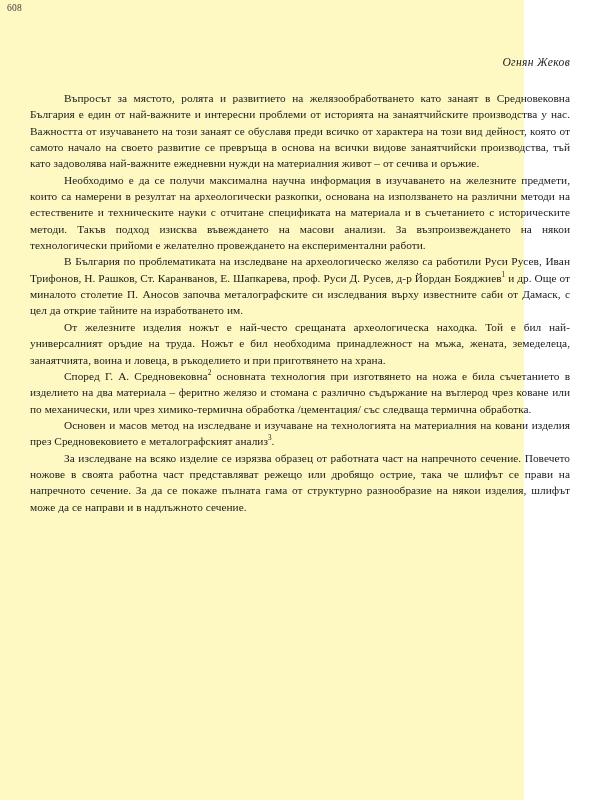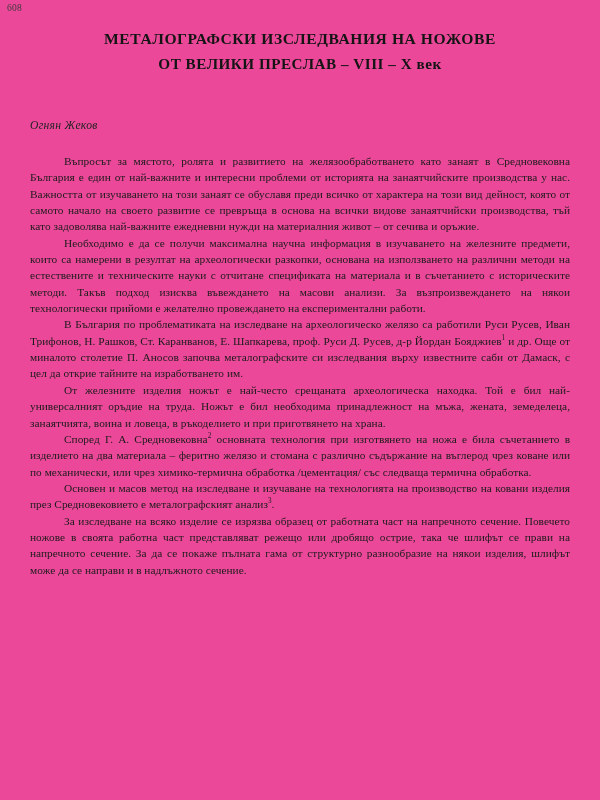--- a/index.html
+++ b/index.html
@@ -9,27 +9,27 @@
   body {
     width: 600px;
     height: 800px;
     background: #ffffff;
     font-family: "Liberation Serif", "DejaVu Serif", serif;
     color: #1a1a1a;
     overflow: hidden;
     position: relative;
   }
   .page {
-    width: 600px;
+    width: 524px;
     height: 800px;
     position: relative;
     box-sizing: border-box;
     padding: 0;
     
-    background: #ec4899;
+    background: #fef9c3;
   }
   .folio {
     position: absolute;
     top: 3px;
     left: 7px;
     font-size: 9.5px;
     font-family: "Liberation Serif", "DejaVu Serif", serif;
     color: #3a3a3a;
     letter-spacing: 0.2px;
   }
@@ -50,22 +50,22 @@
     letter-spacing: 0.55px;
     line-height: 25px;
     color: #141414;
     white-space: nowrap;
   }
   .title-line.second {
     font-size: 15.2px;
     letter-spacing: 0.5px;
   }
   .authors {
-    text-align: left;
-    margin-top: 38px;
+    text-align: right;
+    margin-top: 25px;
     font-family: Liberation Serif, serif;
   }
   .author {
     font-style: italic;
     font-size: 11.6px;
     line-height: 24px;
     letter-spacing: 0.3px;
     color: #232323;
   }
   .text-block {
@@ -95,43 +95,39 @@
 </style>
 </head>
 <body>
 
 <div class="page">
 
   <div class="folio">608</div>
 
   <div class="body-area">
 
-    <div class="title-block">
-      <div class="title-line">МЕТАЛОГРАФСКИ ИЗСЛЕДВАНИЯ НА НОЖОВЕ</div>
-      <div class="title-line second">ОТ ВЕЛИКИ ПРЕСЛАВ – VIII – X век</div>
-    </div>
 
     <div class="authors">
       <div class="author">Огнян Жеков</div>
     </div>
 
     <div class="text-block">
 
       <p class="para">Въпросът за мястото, ролята и развитието на желязообработването като занаят в Средновековна България е един от най-важните и интересни проблеми от историята на занаятчийските производства у нас. Важността от изучаването на този занаят се обуславя преди всичко от характера на този вид дейност, която от самото начало на своето развитие се превръща в основа на всички видове занаятчийски производства, тъй като задоволява най-важните ежедневни нужди на материалния живот – от сечива и оръжие.</p>
 
       <p class="para">Необходимо е да се получи максимална научна информация в изучаването на железните предмети, които са намерени в резултат на археологически разкопки, основана на използването на различни методи на естествените и техническите науки с отчитане спецификата на материала и в съчетанието с историческите методи. Такъв подход изисква въвеждането на масови анализи. За възпроизвеждането на някои технологически прийоми е желателно провеждането на експериментални работи.</p>
 
 
       <p class="para"><span>В България по проблематиката на изследване на археологическо желязо са работили Руси Русев, Иван Трифонов, Н. Рашков, Ст. Каранванов, Е. Шапкарева, проф. Руси Д. Русев, д-р Йордан Бояджиев</span><sup>1</sup><span> и др. Още от миналото столетие П. Аносов започва металографските си изследвания върху известните саби от Дамаск, с цел да открие тайните на изработването им.</span></p>
 
       <p class="para">От железните изделия ножът е най-често срещаната археологическа находка. Той е бил най-универсалният оръдие на труда. Ножът е бил необходима принадлежност на мъжа, жената, земеделеца, занаятчията, воина и ловеца, в ръкоделието и при приготвянето на храна.</p>
 
       <p class="para"><span>Според Г. А. Средновековна</span><sup>2</sup><span> основната технология при изготвянето на ножа е била съчетанието в изделието на два материала – феритно желязо и стомана с различно съдържание на въглерод чрез коване или по механически, или чрез химико-термична обработка /цементация/ със следваща термична обработка.</span></p>
 
-      <p class="para"><span>Основен и масов метод на изследване и изучаване на технологията на производство на ковани изделия през Средновековието е металографският анализ</span><sup>3</sup><span>.</span></p>
+      <p class="para"><span>Основен и масов метод на изследване и изучаване на технологията на материалния на ковани изделия през Средновековието е металографският анализ</span><sup>3</sup><span>.</span></p>
 
       <p class="para">За изследване на всяко изделие се изрязва образец от работната част на напречното сечение. Повечето ножове в своята работна част представляват режещо или дробящо острие, така че шлифът се прави на напречното сечение. За да се покаже пълната гама от структурно разнообразие на някои изделия, шлифът може да се направи и в надлъжното сечение.</p>
 
 
 
     </div>
   </div>
 </div>
 
 </body></html>

